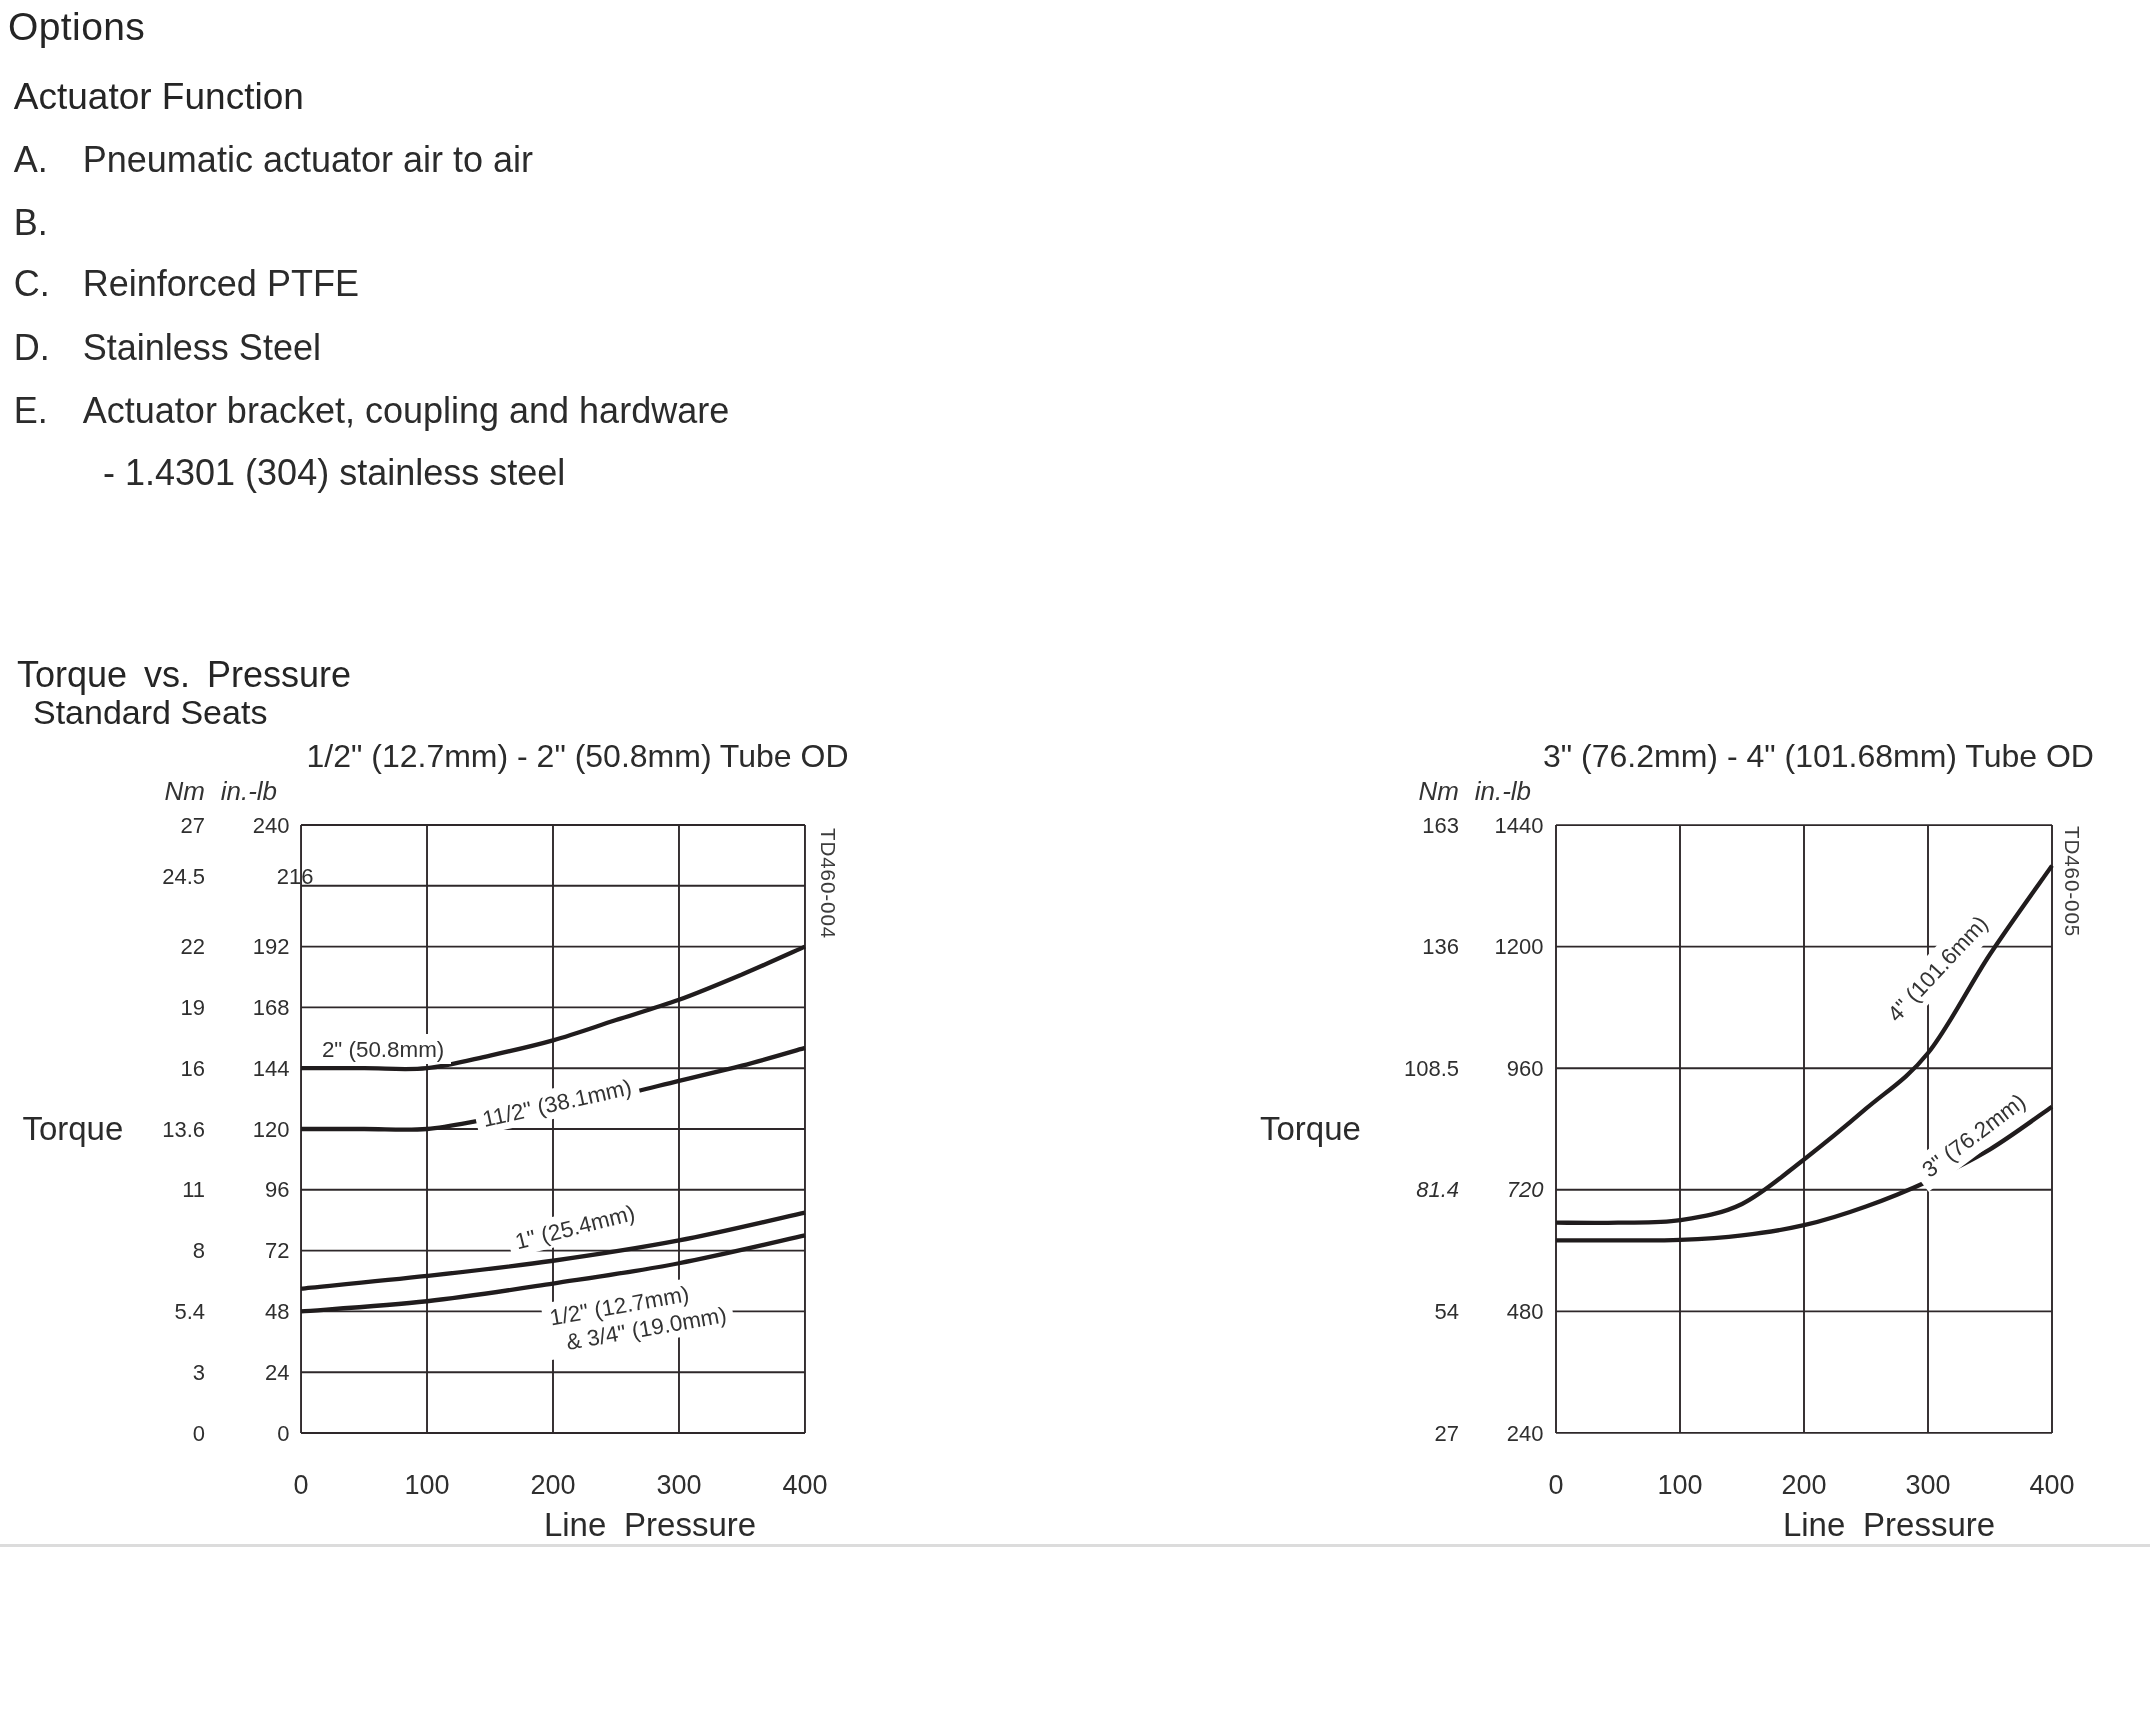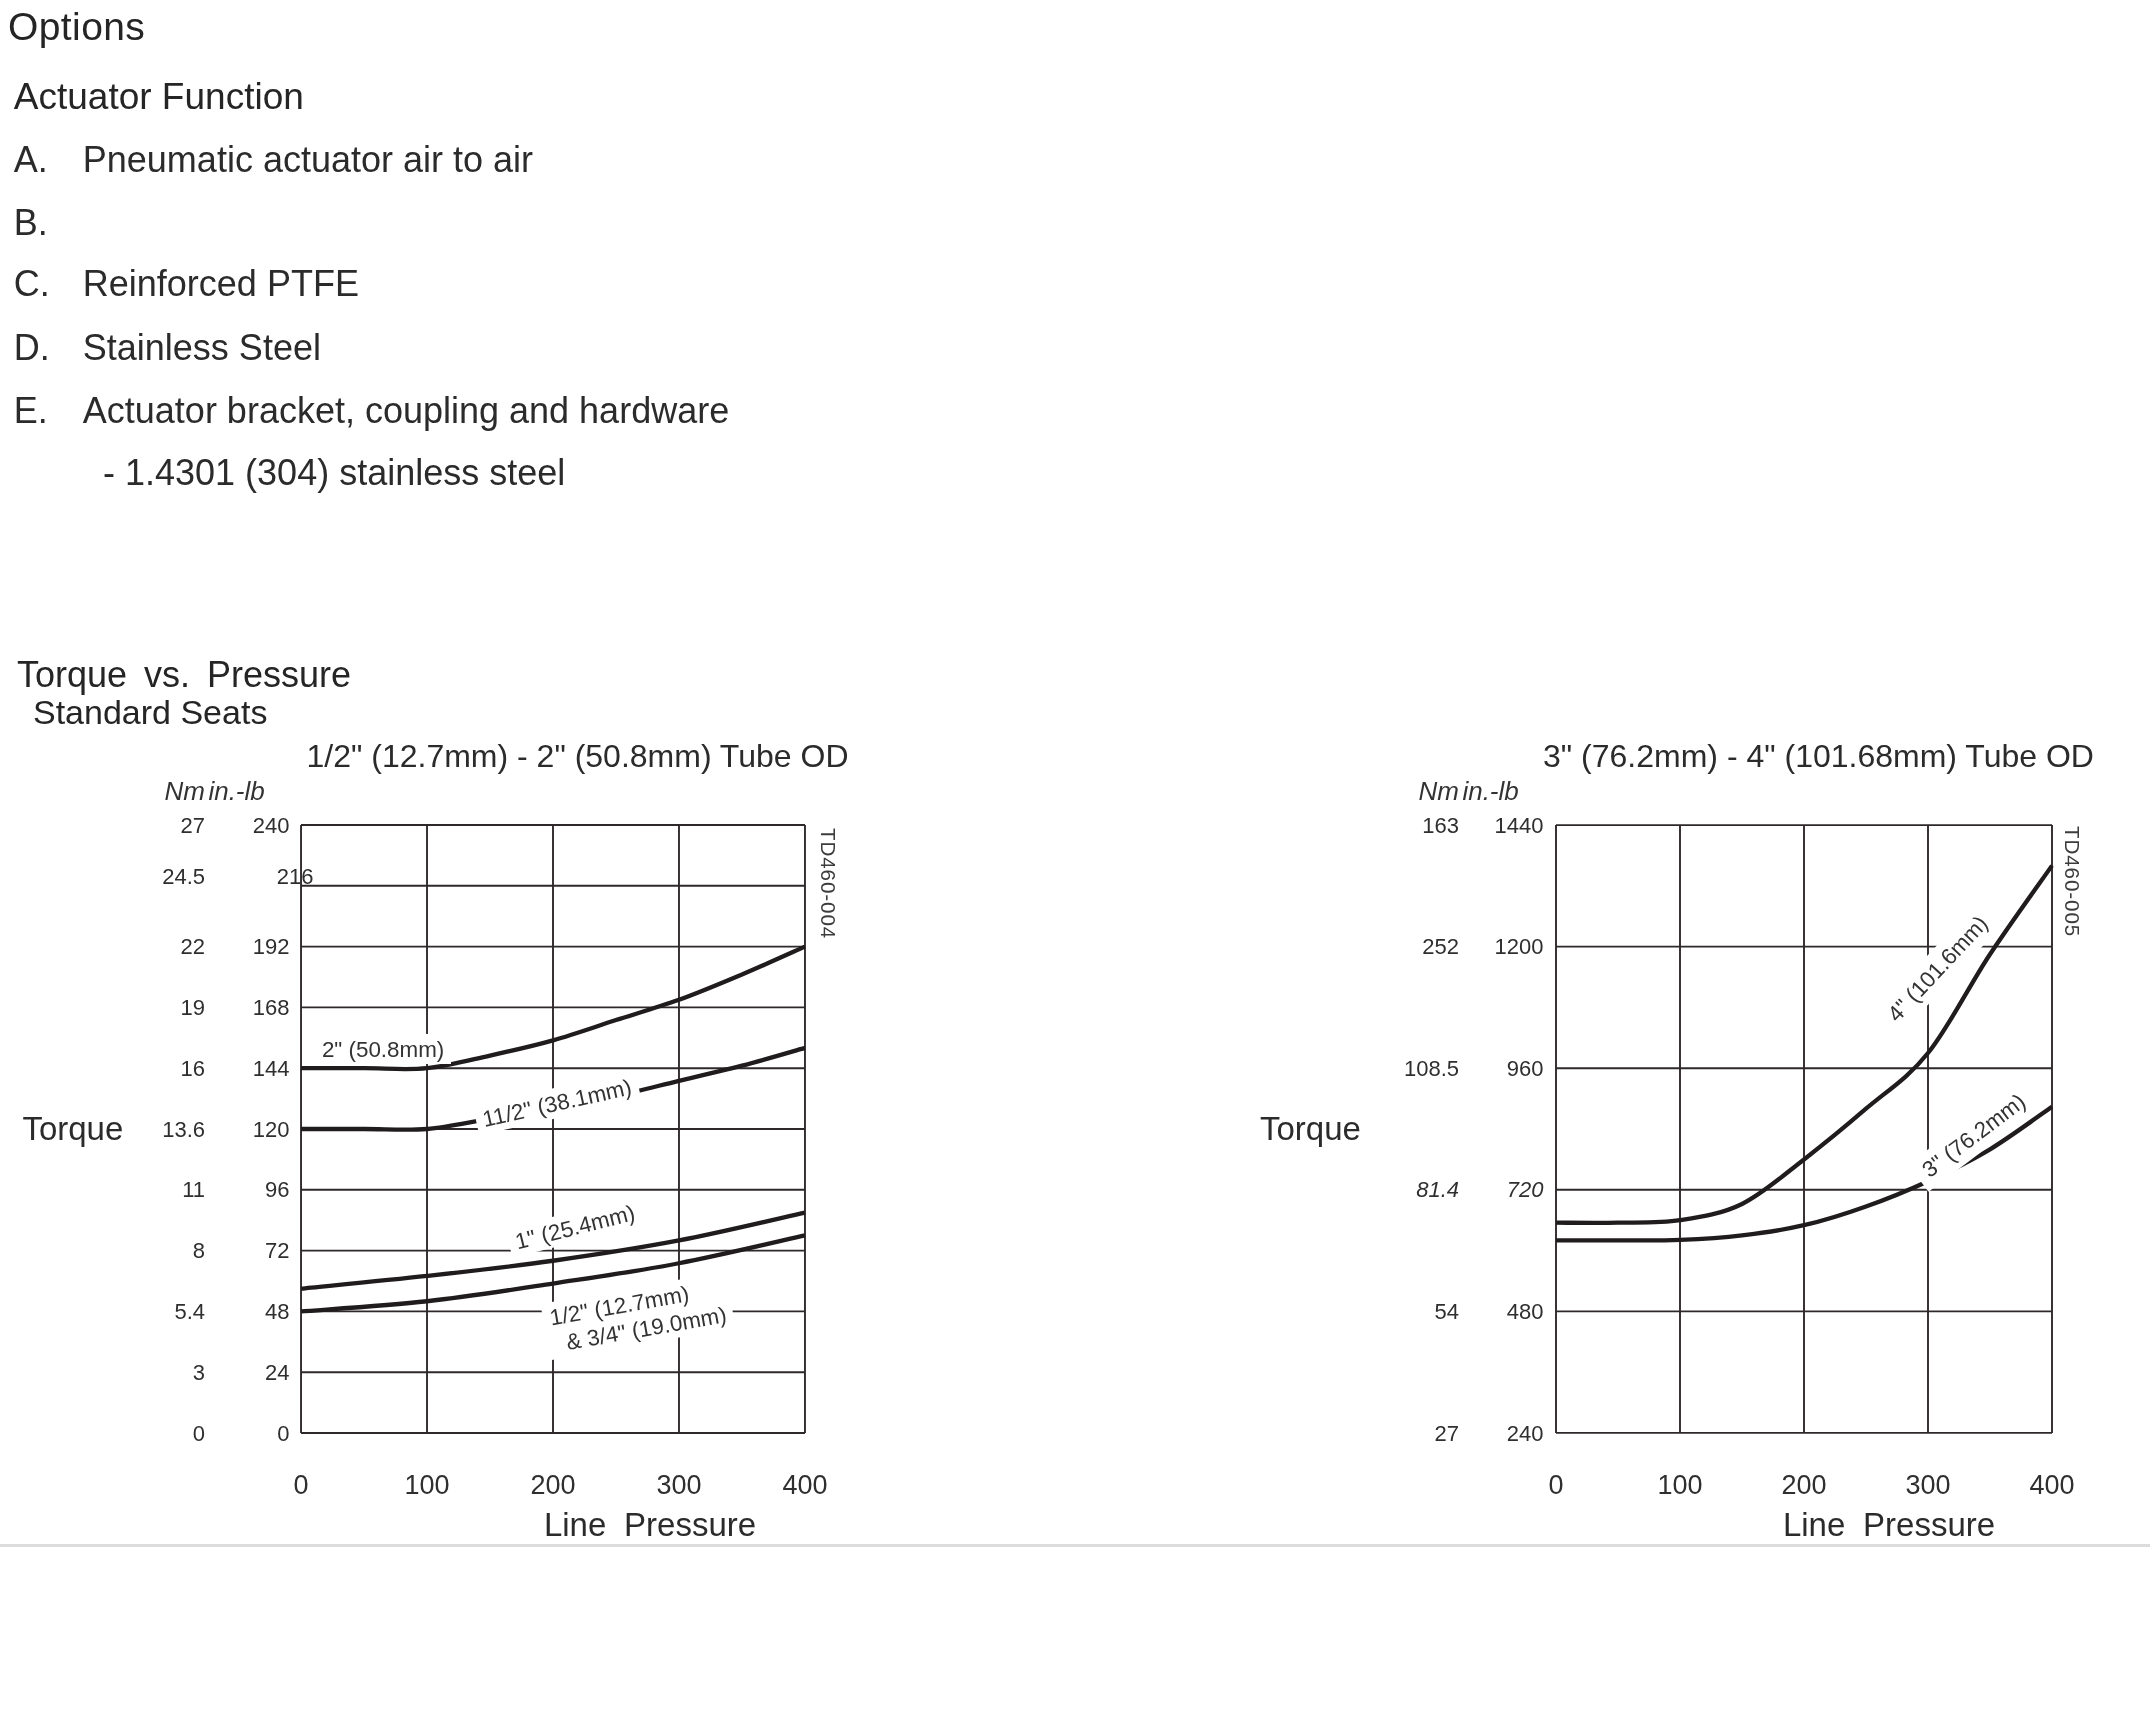--- a/index.html
+++ b/index.html
@@ -18,21 +18,21 @@
   .opt-item{font-size:36px;color:#2b2b2b;display:flex;}
   .opt-item .letter{width:69px;flex:0 0 69px;}
   .opt-subtext{font-size:36px;color:#2b2b2b;}
   .section-heading{font-size:36px;word-spacing:6.9px;color:#252525;margin-top:47px;}
   .sub-section-heading{font-size:34px;color:#252525;}
 
   
   .chart-title{font-size:32px;text-align:center;white-space:nowrap;color:#2b2b2b;}
   .unit-header{display:flex;font-style:italic;font-size:26px;color:#333;}
   .unit-header .hdr-nm{width:76px;text-align:right;padding-right:3.4px;}
-  .unit-header .hdr-inlb{width:81px;text-align:left;}
+  .unit-header .hdr-inlb{width:81px;text-align:center;}
   .yticks{width:157px;}
   .ytick-row{position:absolute;left:0;display:flex;height:31px;line-height:31px;font-size:22px;color:#2f2f2f;}
   .ytick-nm{width:76px;text-align:right;padding-right:3.4px;}
   .ytick-inlb{width:81px;text-align:right;}
   .xticks{height:34px;}
   .xtick{position:absolute;top:0;transform:translateX(-50%);font-size:27px;color:#2f2f2f;line-height:34px;}
   .axis-word{font-size:33px;word-spacing:8.6px;color:#2b2b2b;text-align:center;white-space:nowrap;}
   .doc-ref{writing-mode:vertical-rl;text-orientation:mixed;font-size:20.6px;letter-spacing:0.9px;color:#3c3c3c;white-space:nowrap;}
   .curve-label{
     font-size:22.4px;color:#333;background:#ffffff;
@@ -182,21 +182,21 @@
 </div>
 
 <div class="abs axis-word" style="left:1260px;top:1110px;text-align:left;">Torque</div>
 
 <div id="yt1" class="abs yticks" style="left:1383px;top:825px;height:608px;">
     <div class="ytick-row" style="top: -15.5px;">
       <span class="ytick-nm">163</span>
       <span class="ytick-inlb">1440</span>
     </div>
     <div class="ytick-row" style="top: 106px;">
-      <span class="ytick-nm">252</span>
+      <span class="ytick-nm">136</span>
       <span class="ytick-inlb">1200</span>
     </div>
     <div class="ytick-row" style="top: 228px;">
       <span class="ytick-nm">108.5</span>
       <span class="ytick-inlb">960</span>
     </div>
     <div class="ytick-row" style="top: 349px; font-style: italic;">
       <span class="ytick-nm">81.4</span>
       <span class="ytick-inlb">720</span>
     </div>

